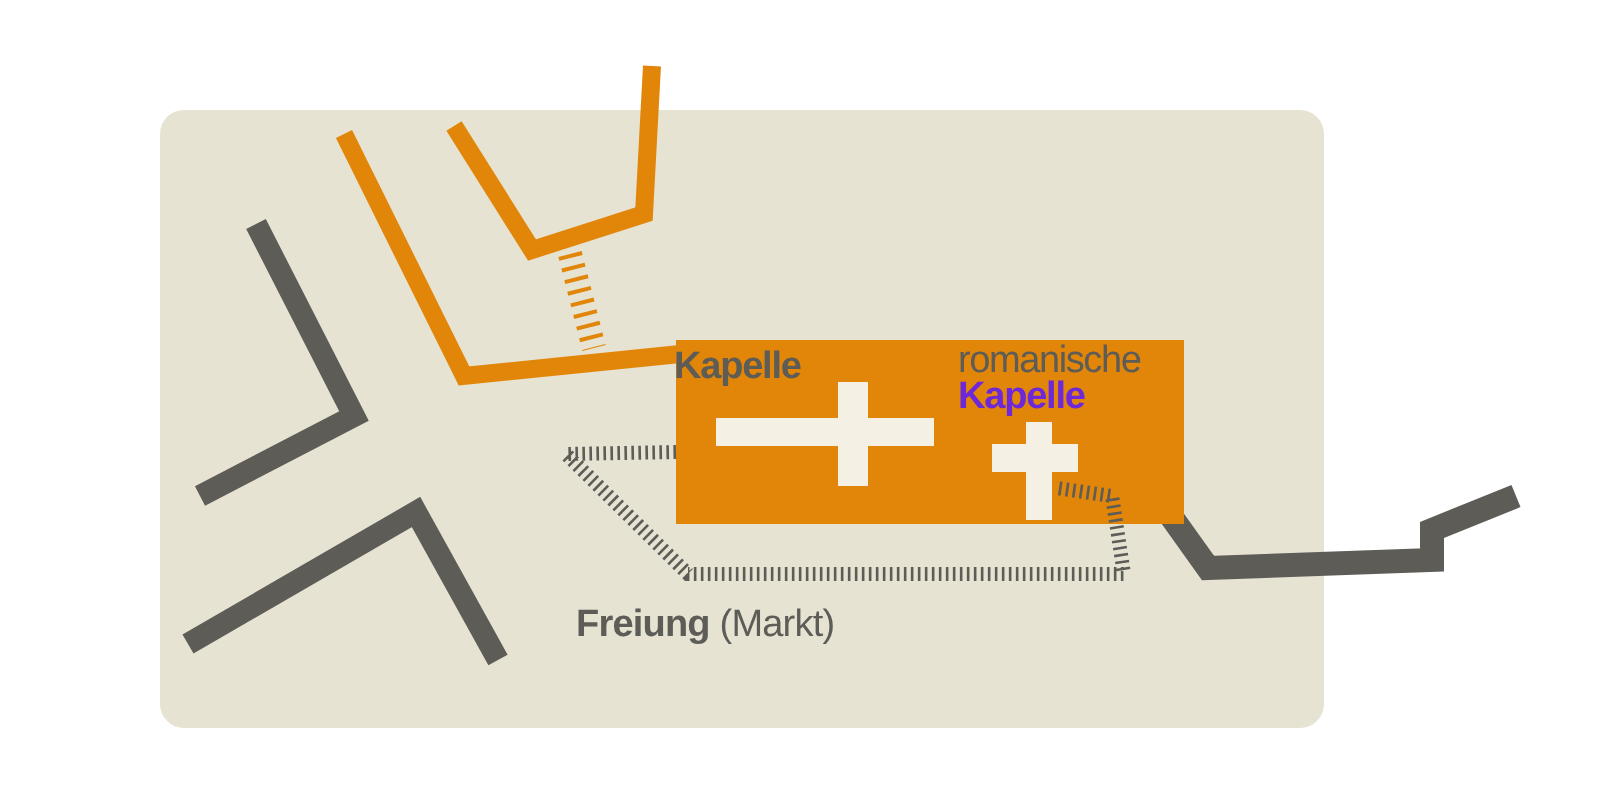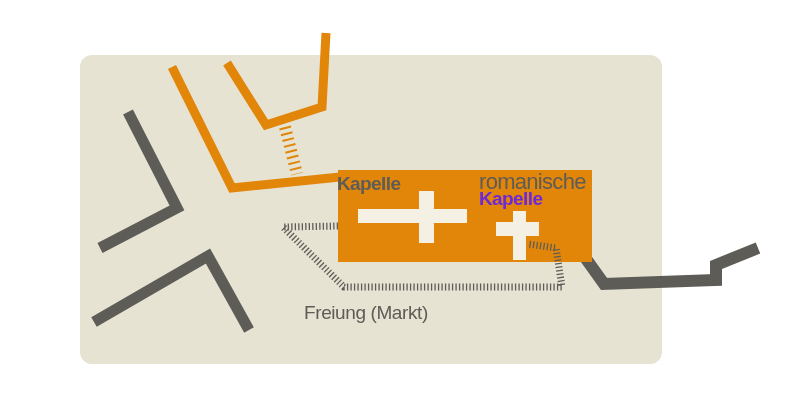--- a/index.html
+++ b/index.html
@@ -1,23 +1,23 @@
 <!DOCTYPE html>
 <html><head>
   <meta charset="utf-8">
   <style>
     html, body { margin: 0; padding: 0; background: #ffffff; }
     body { width: 800px; height: 400px; position: relative; overflow: hidden; }
     #diagram { position: absolute; left: 0; top: 0; width: 800px; height: 400px; }
     .lbl { position: absolute; font-family: "Liberation Sans", "DejaVu Sans", sans-serif; white-space: nowrap; line-height: 1; }
     .lbl-kirche { left: 337px; top: 174px; font-size: 19px; font-weight: bold; letter-spacing: -0.6px; }
-    .lbl-roman { left: 479px; top: 171px; font-size: 22px; font-weight: normal; letter-spacing: -0.7px; }
+    .lbl-roman { left: 479px; top: 171px; font-size: 19px; font-weight: normal; letter-spacing: -0.7px; }
     .lbl-kapelle { left: 479px; top: 189px; font-size: 19px; font-weight: bold; letter-spacing: -0.6px; }
     .lbl-freiung { left: 288px; top: 303px; font-size: 19px; letter-spacing: -0.4px; }
-    .lbl-freiung .b { font-weight: normal; margin-left: 16px; }
+    .lbl-freiung .b { font-weight: bold; }
   </style>
 </head>
 <body>
 
 <svg id="diagram" viewBox="0 0 800 400" xmlns="http://www.w3.org/2000/svg">
 
   <rect x="80" y="55" width="582" height="309" rx="12" ry="12" fill="#e6e3d3"></rect>
 
   <polyline points="128,112 177,208 100,248" fill="none" stroke="#5d5c57" stroke-width="11" stroke-linejoin="miter"></polyline>
   <polyline points="94,322 208,256 249,330" fill="none" stroke="#5d5c57" stroke-width="11" stroke-linejoin="miter"></polyline>

